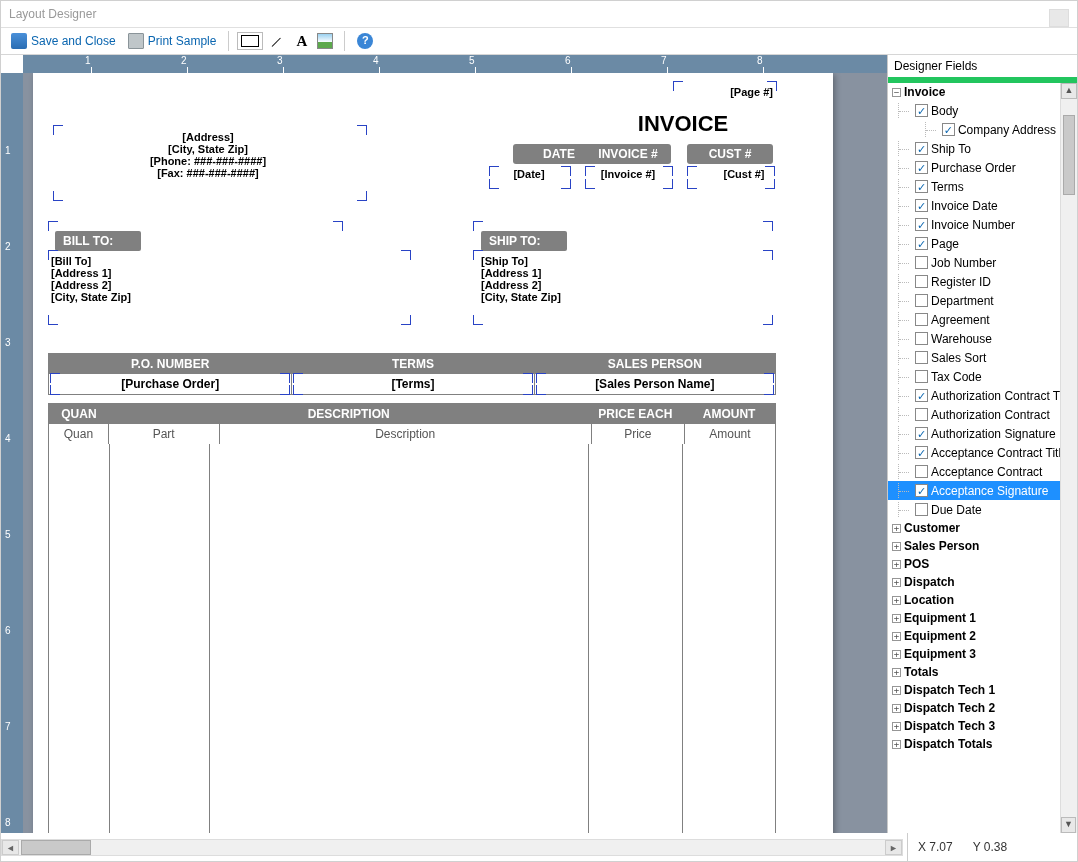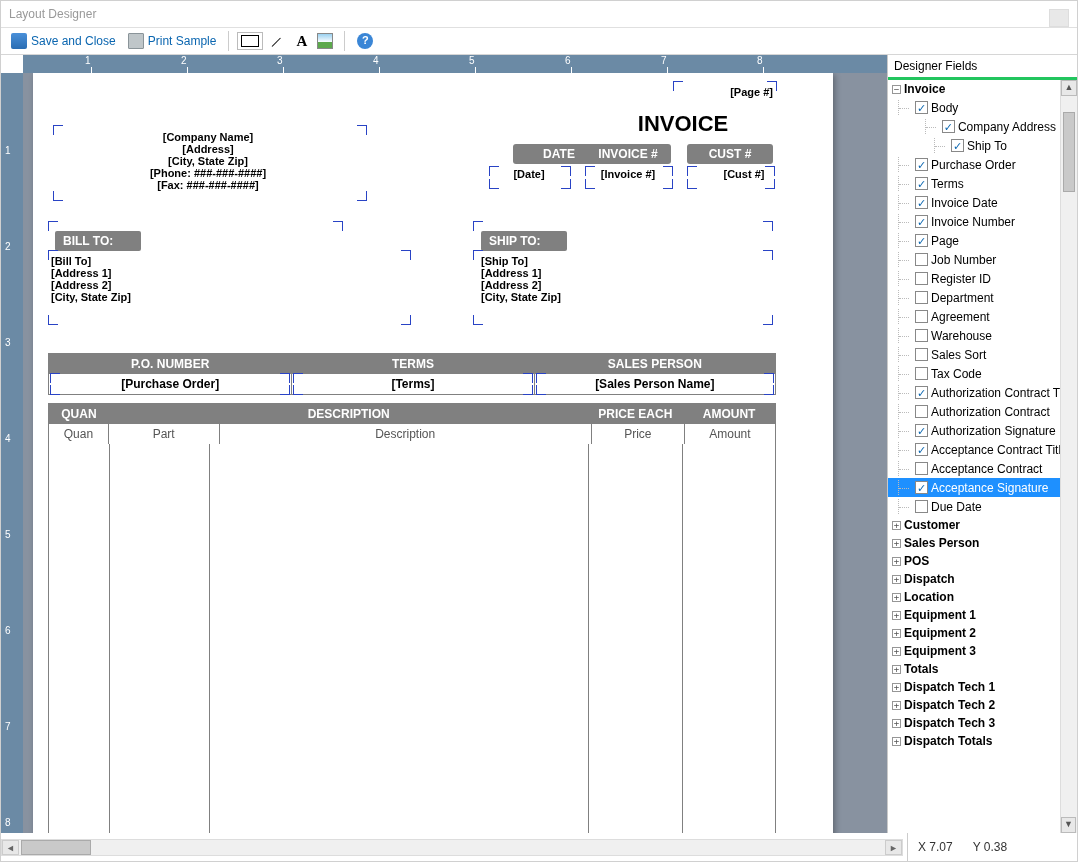--- a/index.html
+++ b/index.html
@@ -37,21 +37,21 @@
 .hdr-pill{background:#808080;color:#fff;text-align:center;font-size:12px;font-weight:bold;padding:3px 0;border-radius:3px}
 .table{position:absolute;left:15px;width:728px;border:1px solid #808080}
 .table .row{display:flex}
 .table .row>div{border-left:1px solid #808080;font-size:12px;text-align:center}
 .table .row>div:first-child{border-left:none}
 .th{background:#808080;color:#fff;font-weight:bold;padding:3px 0}
 .td{padding:3px 0;font-weight:bold}
 .sub{font-size:11px;color:#555;font-weight:normal}
 .left-area{flex:1;position:relative}
 .side{width:190px;border-left:1px solid #c9c9c9;display:flex;flex-direction:column;font-size:12px;background:#fff}
-.side-title{padding:4px 6px;border-bottom:3px solid #22c55e;background:#fff}
+.side-title{padding:4px 6px;border-bottom:6px solid #22c55e;background:#fff}
 .tree{flex:1;overflow:auto}
 .tree-scrollbar{width:17px;background:#f0f0f0;border-left:1px solid #ddd}
 .tree-scrollbar .thumb{background:#c9c9c9;border:1px solid #aaa;margin:16px 2px;height:80px}
 .tree-scrollbar .arrow{height:16px;border:1px solid #bbb;background:#e8e8e8;font-size:9px;text-align:center;line-height:13px;color:#555}
 .side-body{flex:1;display:flex}
 .node{display:flex;align-items:center;padding:2px 4px;white-space:nowrap;gap:3px}
 .node.sel{background:#1e90ff;color:#fff}
 .exp{width:9px;height:9px;border:1px solid #969696;font-size:9px;line-height:7px;text-align:center;color:#555;flex-shrink:0;font-family:monospace}
 .chk{width:13px;height:13px;border:1px solid #888;flex-shrink:0;display:flex;align-items:center;justify-content:center;background:#fff}
 .chk.on::after{content:"✓";font-size:11px;color:#0b66b0;line-height:10px}
@@ -161,21 +161,20 @@
 
         <span class="corner tl" style="top:8px;left:640px"></span>
           <span class="corner tr" style="top:8px;left:734px"></span>
         <div class="fld" style="top:13px;left:640px;width:100px;text-align:right">[Page #]</div>
 
         <span class="corner tl" style="top:52px;left:20px"></span>
           <span class="corner tr" style="top:52px;left:324px"></span>
         <span class="corner bl" style="top:118px;left:20px"></span>
           <span class="corner br" style="top:118px;left:324px"></span>
         <div class="fld" style="top:58px;left:20px;width:310px">
-          <div>[Company Name]</div>
           <div>[Address]</div>
           <div>[City, State Zip]</div>
           <div>[Phone: ###-###-####]</div>
           <div>[Fax: ###-###-####]</div>
         </div>
 
         <div class="fld" style="top:38px;left:560px;width:180px;font-size:22px">INVOICE</div>
 
         <div class="hdr-pill" style="position:absolute;top:71px;left:480px;width:92px">DATE</div>
         <div class="hdr-pill" style="position:absolute;top:71px;left:552px;width:86px">INVOICE #</div>
@@ -273,21 +272,21 @@
           <div class="node" style="padding-left: 6px;">
             <span class="dots"></span>
             <span class="chk on"></span>
             <span>Body</span>
           </div>
           <div class="node" style="padding-left: 6px; justify-content: flex-end;">
             <span class="dots"></span>
             <span class="chk on"></span>
             <span>Company Address</span>
           </div>
-          <div class="node" style="padding-left: 6px; margin-left: 36px;">
+          <div class="node" style="padding-left: 6px;">
             <span class="dots"></span>
             <span class="chk on"></span>
             <span>Ship To</span>
           </div>
           <div class="node" style="padding-left: 6px;">
             <span class="dots"></span>
             <span class="chk on"></span>
             <span>Purchase Order</span>
           </div>
           <div class="node" style="padding-left: 6px;">

